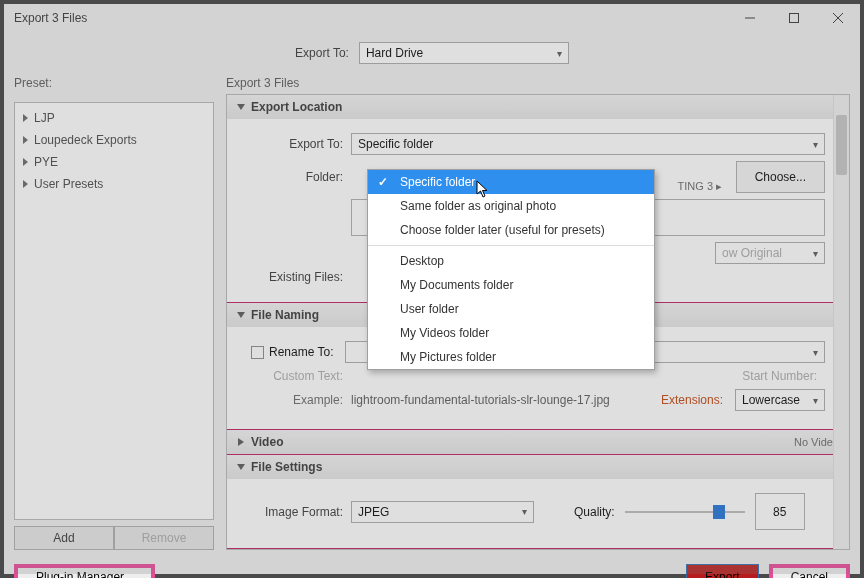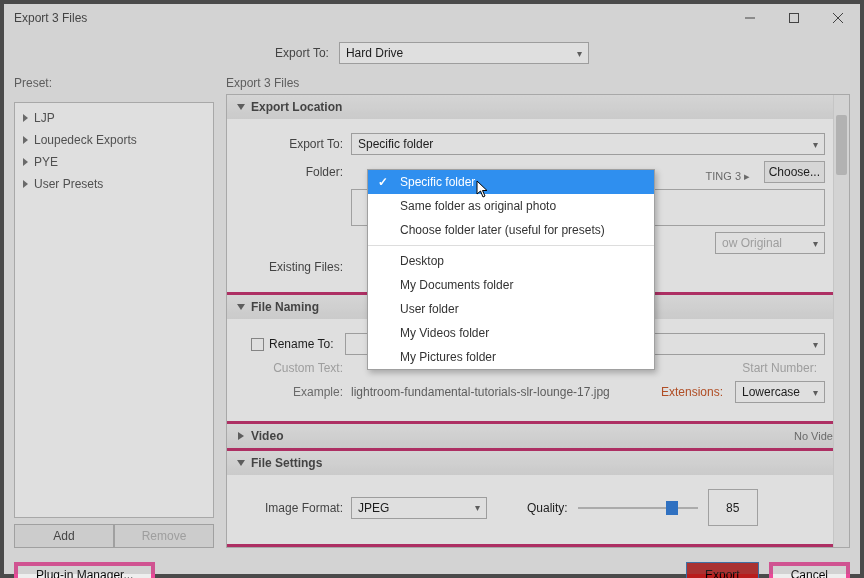--- a/index.html
+++ b/index.html
@@ -22,32 +22,32 @@
   .preset-item { display: flex; align-items: center; padding: 4px 8px; color: #444; gap: 6px; }
   .tri { width: 0; height: 0; border-top: 4px solid transparent; border-bottom: 4px solid transparent; border-left: 5px solid #666; }
   .btnrow { display: flex; margin-top: 6px; }
   .btnrow button { flex: 1; height: 24px; border: 1px solid #adadad; background: #e6e6e6; color: #333; }
   .btnrow button.dis { color: #aaa; }
   .right { flex: 1; display: flex; flex-direction: column; position: relative; }
   .right .plabel { color: #555; margin-bottom: 4px; }
   .panelbox { flex: 1; background: #fff; border: 1px solid #b7b7b7; position: relative; overflow: hidden; }
   .scrollbar { position: absolute; right: 0; top: 0; bottom: 0; width: 16px; background: #f0f0f0; border-left: 1px solid #ddd; }
   .scrollbar .thumb { position: absolute; left: 2px; right: 2px; top: 20px; height: 60px; background: #c4c4c4; border-radius: 2px; }
-  .section { border-bottom: 3px solid #be185d; }
+  .section { border-bottom: 1px solid #be185d; }
   .sec-head { background: linear-gradient(#f2f2f2,#e4e4e4); padding: 5px 10px; display: flex; align-items: center; gap: 6px; color: #333; font-weight: 600; }
   .sec-head.collapsed .trih { transform: rotate(-90deg); }
   .trih { width: 0; height: 0; border-left: 4px solid transparent; border-right: 4px solid transparent; border-top: 6px solid #555; }
   .sec-head .rightlbl { margin-left: auto; font-weight: 400; color: #666; font-size: 11px; }
   .sec-body { padding: 8px 24px 12px 24px; }
   .formrow { display: flex; align-items: center; margin: 6px 0; }
   .formrow .flabel { width: 100px; text-align: right; padding-right: 8px; color: #333; }
   .formrow .flabel.muted { color: #aaa; }
   .textinput { border: 1px solid #adadad; background: #fff; height: 37px; padding: 0 5px; }
   .widecombo { flex: 1; }
-  .btn { border: 1px solid #adadad; background: #f3f3f3; height: 22px; padding: 0 4px; }
+  .btn { border: 1px solid #adadad; background: #f3f3f3; height: 32px; padding: 0 18px; }
   .smalllink { color: #666; font-size: 11px; }
   .checkbox { width: 13px; height: 13px; border: 1px solid #888; background: #fff; margin-right: 5px; }
   .dimmed-overlay { position: absolute; inset: 0; background: rgba(120,120,120,0.24); pointer-events: none; }
   .modal-clear { position: absolute; background: #fff; }
   .footer { display: flex; align-items: center; padding: 6px 10px 10px 10px; gap: 10px; }
   .footer .spacer { flex: 1; }
   .footer button { height: 26px; padding: 0 18px; border: 4px solid #ec4899; background: #eee; }
   .footer button.primary { border: 1px solid #2f6fb0; background: #b91c1c; }
   
   .dropdown { position: absolute; background: #fff; border: 1px solid #a0a0a0; box-shadow: 2px 3px 6px rgba(0,0,0,0.25); z-index: 50; }
@@ -82,21 +82,21 @@
           <svg viewBox="0 0 10 10">
             <line x1="0" y1="0" x2="10" y2="10" stroke="#333" stroke-width="1"></line>
             <line x1="10" y1="0" x2="0" y2="10" stroke="#333" stroke-width="1"></line>
           </svg>
         </div>
     </div>
   </div>
 
   <div class="top-row">
     <span class="lbl">Export To:</span>
-    <div class="combo" style="width:250px">
+    <div class="combo" style="width:210px">
       <span class="val">Hard Drive</span>
       <span class="arr">▾</span>
     </div>
   </div>
 
   <div class="body">
 
     <div class="left">
       <div class="plabel">Preset:</div>
       <div class="presetlist">
@@ -208,21 +208,21 @@
         </div>
 
         <div class="section">
           <div class="sec-head">
             <span class="trih"></span>
             <span>File Settings</span>
           </div>
           <div class="sec-body">
             <div class="formrow">
               <span class="flabel">Image Format:</span>
-              <div class="combo" style="width:136px">
+              <div class="combo" style="width:183px">
                 <span class="val">JPEG</span>
                 <span class="arr">▾</span>
               </div>
               <span style="width:40px"></span>
               <span>Quality:</span>
               <div class="slider" style="margin:0 10px">
                 <div class="track"></div>
                   <div class="handle"></div>
               </div>
               <input class="textinput" style="width: 50px; text-align: center;" value="85">

